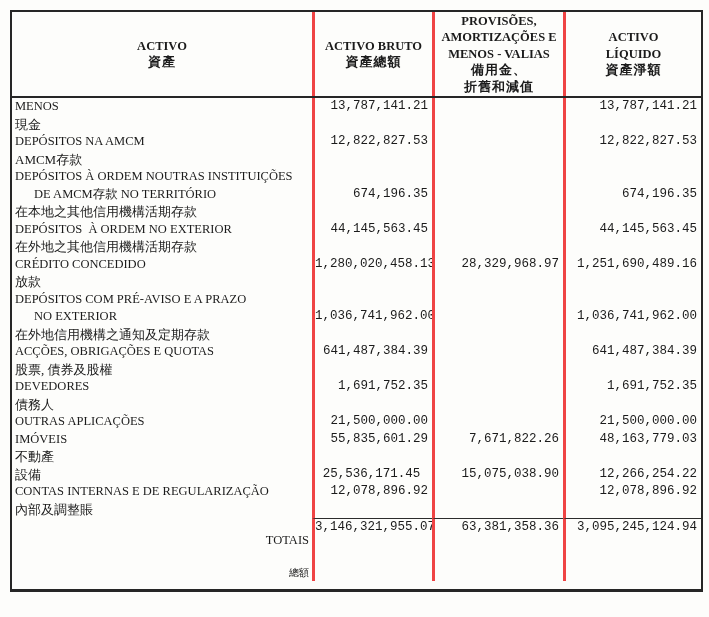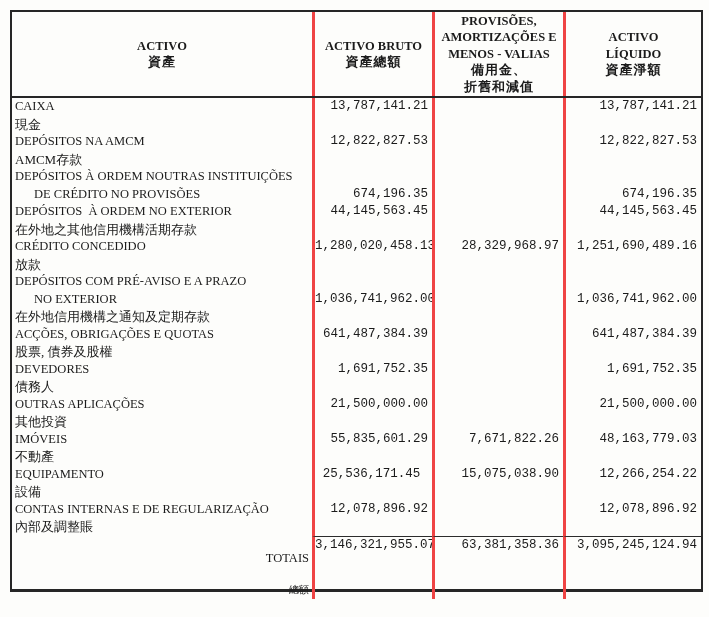--- a/index.html
+++ b/index.html
@@ -66,21 +66,21 @@
       <div class="cell hcell bL">
         <div>ACTIVO</div>
         <div>LÍQUIDO</div>
         <div class="hzh">資產淨額</div>
       </div>
     </div>
 
     <div id="tbody">
         <div class="grid">
           <div class="cell">
-            <div class="line pt">CAIXA</div>
+            <div class="line pt">MENOS</div>
             <div class="line zh">現金</div>
           </div>
           <div class="cell num bL" style="padding-top: 0px;">
             <div class="line">13,787,141.21</div>
           </div>
           <div class="cell num bL" style="padding-top: 0px;">
             <div class="line"></div>
           </div>
           <div class="cell num bL" style="padding-top: 0px;">
             <div class="line">13,787,141.21</div>
@@ -97,21 +97,22 @@
           <div class="cell num bL" style="padding-top: 0px;">
             <div class="line"></div>
           </div>
           <div class="cell num bL" style="padding-top: 0px;">
             <div class="line">12,822,827.53</div>
           </div>
         </div>
         <div class="grid">
           <div class="cell">
             <div class="line pt">DEPÓSITOS À ORDEM NOUTRAS INSTITUIÇÕES</div>
-            <div class="line pt cont">DE CRÉDITO NO PROVISÕES</div>
+            <div class="line pt cont">DE AMCM存款 NO TERRITÓRIO</div>
+            <div class="line zh">在本地之其他信用機構活期存款</div>
           </div>
           <div class="cell num bL" style="padding-top: 17.5px;">
             <div class="line">674,196.35</div>
           </div>
           <div class="cell num bL" style="padding-top: 17.5px;">
             <div class="line"></div>
           </div>
           <div class="cell num bL" style="padding-top: 17.5px;">
             <div class="line">674,196.35</div>
           </div>
@@ -188,21 +189,20 @@
           <div class="cell num bL" style="padding-top: 0px;">
             <div class="line"></div>
           </div>
           <div class="cell num bL" style="padding-top: 0px;">
             <div class="line">1,691,752.35</div>
           </div>
         </div>
         <div class="grid">
           <div class="cell">
             <div class="line pt">OUTRAS APLICAÇÕES</div>
-            <div class="line zh">其他投資</div>
           </div>
           <div class="cell num bL" style="padding-top: 0px;">
             <div class="line">21,500,000.00</div>
           </div>
           <div class="cell num bL" style="padding-top: 0px;">
             <div class="line"></div>
           </div>
           <div class="cell num bL" style="padding-top: 0px;">
             <div class="line">21,500,000.00</div>
           </div>
@@ -217,21 +217,20 @@
           </div>
           <div class="cell num bL" style="padding-top: 0px;">
             <div class="line">7,671,822.26</div>
           </div>
           <div class="cell num bL" style="padding-top: 0px;">
             <div class="line">48,163,779.03</div>
           </div>
         </div>
         <div class="grid">
           <div class="cell">
-            <div class="line pt">EQUIPAMENTO</div>
             <div class="line zh">設備</div>
           </div>
           <div class="cell num bL" style="padding-top: 0px; text-align: center;">
             <div class="line">25,536,171.45</div>
           </div>
           <div class="cell num bL" style="padding-top: 0px;">
             <div class="line">15,075,038.90</div>
           </div>
           <div class="cell num bL" style="padding-top: 0px;">
             <div class="line">12,266,254.22</div>

